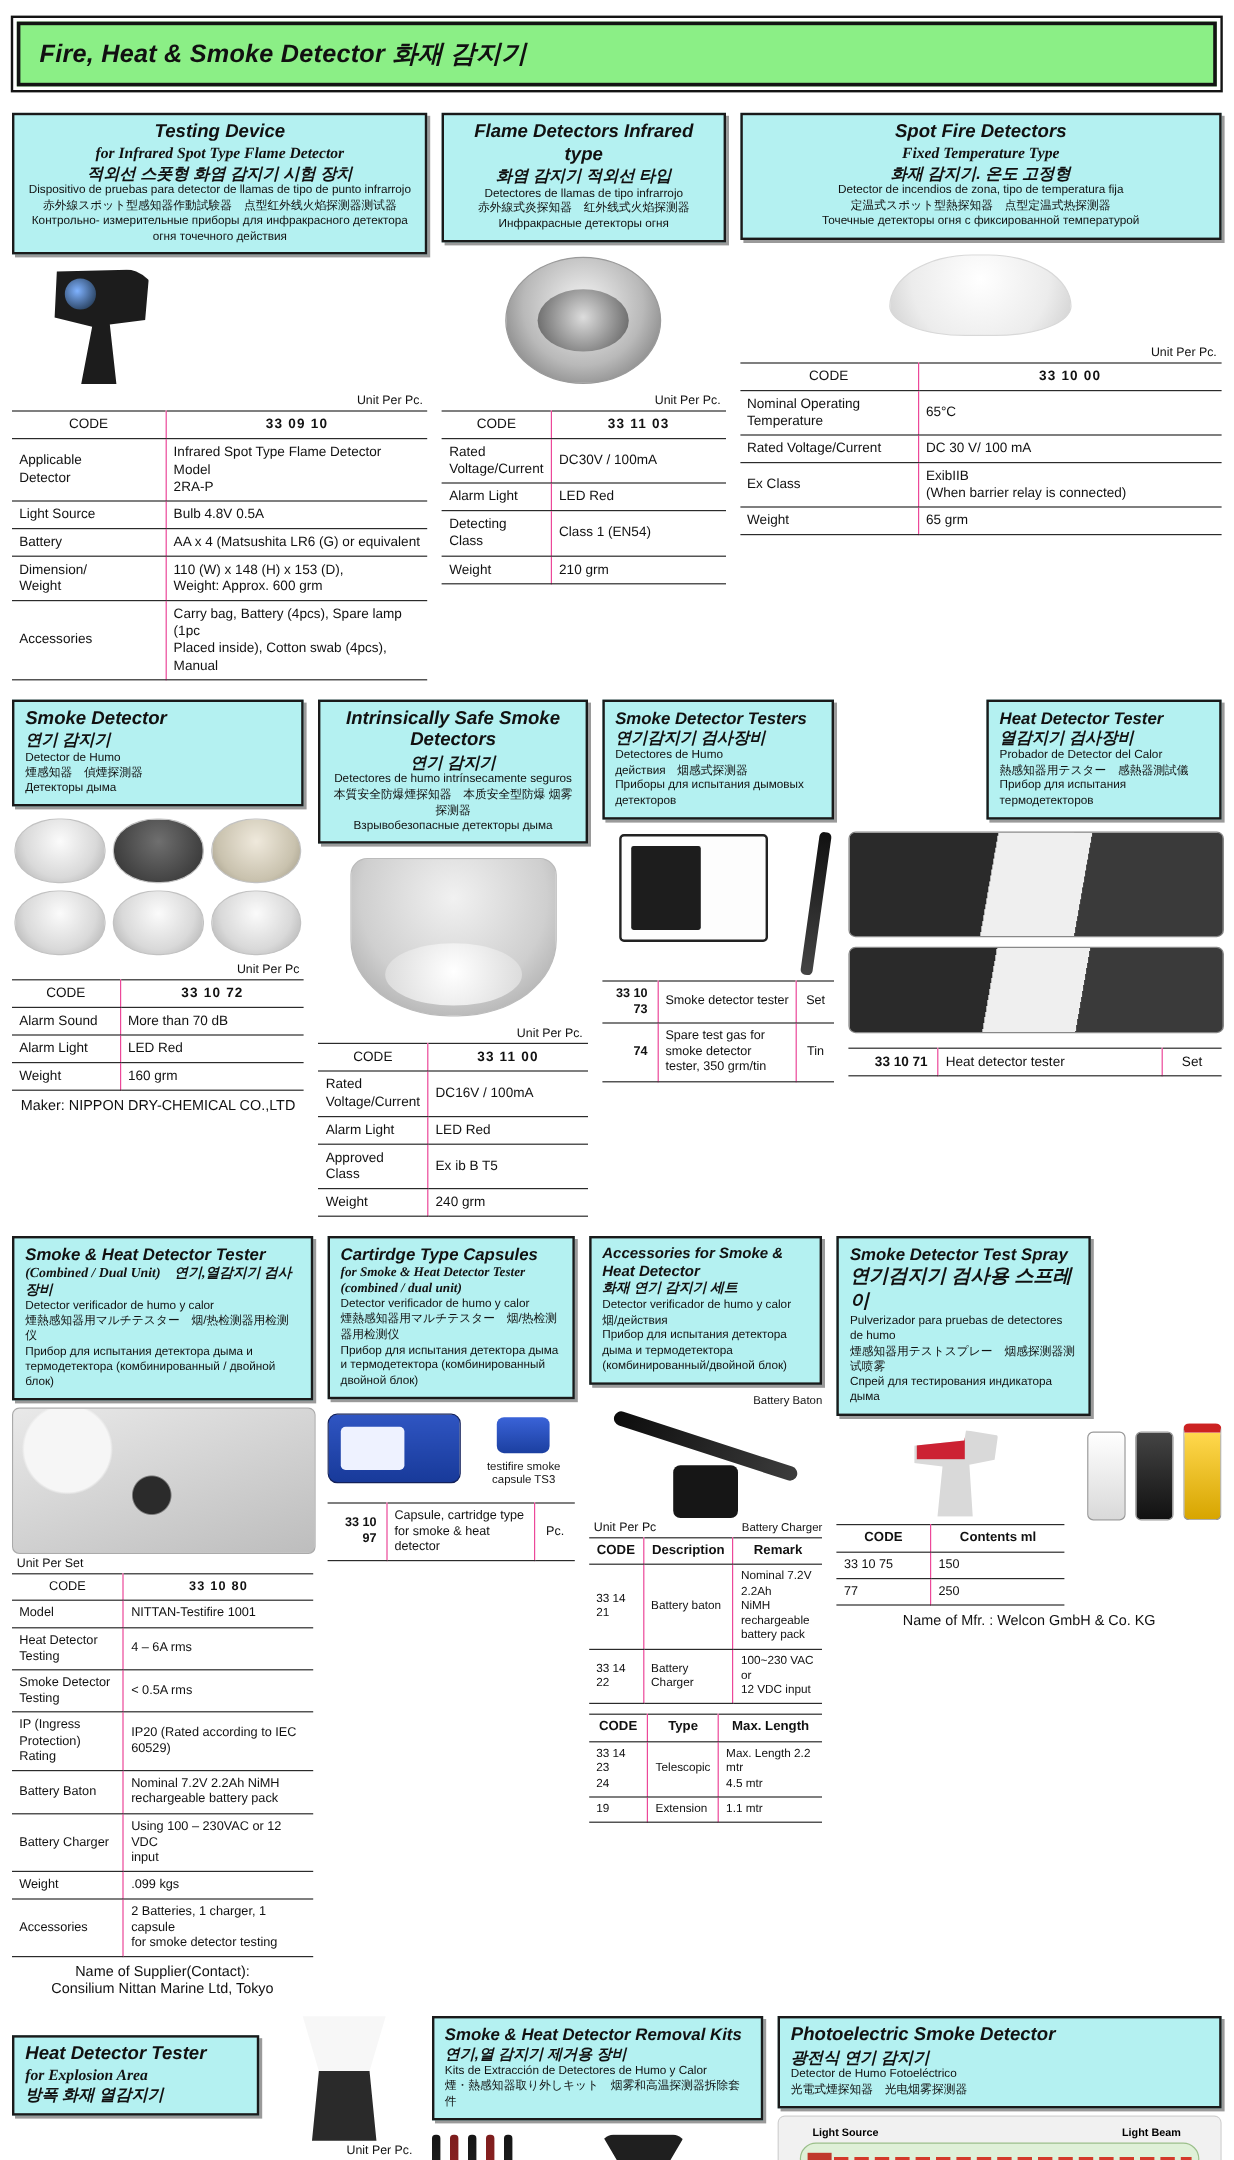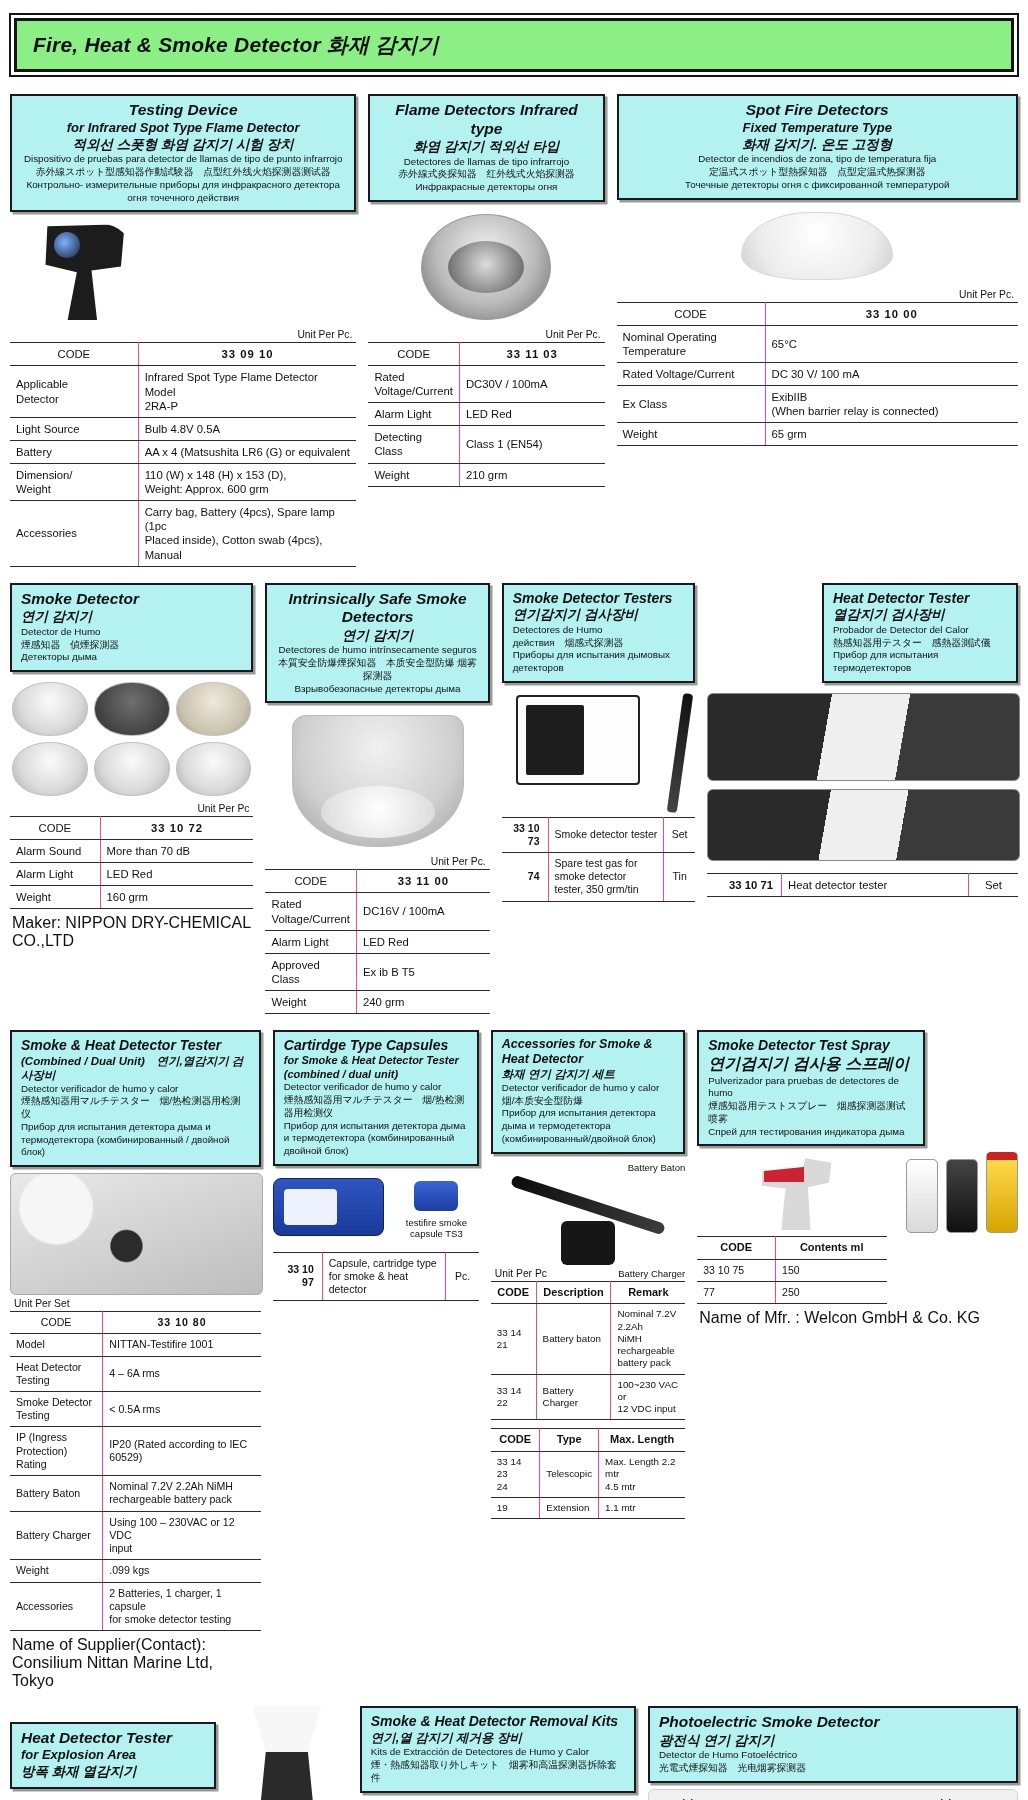--- a/index.html
+++ b/index.html
@@ -15,41 +15,41 @@
   .band{display:flex;gap:12px;align-items:flex-start;margin:0 2px 16px 2px;}
   .col{display:flex;flex-direction:column;}
 
   
   .secbox{background:#b4f1f1;border:2.5px solid #1a1a1a;box-shadow:2.5px 2.5px 0 #9a9a9a;
     padding:5px 9px 6px 9px;box-sizing:border-box;margin-bottom:6px;}
   .secbox.ctr{text-align:center;}
   .hline{white-space:pre-line;}
   .hline:empty{display:none;}
   .l-title{font-weight:bold;font-style:italic;font-size:15.5px;line-height:1.2;}
-  .l-sub{font-weight:bold;font-style:italic;font-size:13px;line-height:1.25;}
+  .l-sub{font-weight:bold;font-style:italic;font-size:13px;line-height:1.25;font-family:Liberation Serif, serif;}
   .l-kr{font-weight:bold;font-style:italic;font-size:13.5px;line-height:1.3;}
   .l-sm{font-size:9.8px;line-height:1.3;}
 
   
   table.spec{border-collapse:collapse;width:100%;font-size:11.3px;
     border-top:1.6px solid #2b2b2b;border-bottom:1.6px solid #2b2b2b;}
   .spec td,.spec th{border-bottom:1px solid #2b2b2b;padding:4px 6px;vertical-align:middle;
     white-space:pre-line;line-height:1.25;}
   .spec th{font-weight:bold;text-align:center;font-size:11px;}
   .spec td:not(:last-child),.spec th:not(:last-child){border-right:1px solid #ec4899;}
   .spec.kv td:first-child{width:37%;}
   .spec.kv tr:first-child td:first-child{text-align:center;}
   .spec.kv tr:first-child td:last-child{font-weight:bold;text-align:center;letter-spacing:1px;}
   .spec.vc td:last-child{}
   .spec.cols3 td:first-child{font-weight:bold;width:24%;text-align:right;padding-right:8px;}
   .spec.cols3 td:last-child{text-align:center;width:16%;margin-top:24px;}
 
   .unit{font-size:10.3px;margin:3px 4px 2px 4px;text-align:right;}
   .unit.l{text-align:left;}
-  .note{font-size:16px;margin:5px 2px 0 2px;white-space:pre-line;}
+  .note{font-size:12px;margin:5px 2px 0 2px;white-space:pre-line;text-align:center;}
 
   
   .ph{position:relative;margin:6px auto;}
   .gun{width:92px;height:96px;background:#1c1c1c;border-radius:14px 30px 8px 8px;
     clip-path:polygon(8% 2%,92% 0,88% 44%,56% 48%,62% 100%,30% 100%,40% 50%,6% 42%);}
   .gun:after{content:"";position:absolute;left:14px;top:8px;width:26px;height:26px;border-radius:50%;
     background:radial-gradient(circle at 40% 40%,#7fb2ff,#123);}
   .puck-metal{width:128px;height:104px;border-radius:50%;
     background:radial-gradient(circle at 50% 38%,#f4f4f4,#b9b9b9 55%,#808080 85%);
     border:1px solid #9a9a9a;}
@@ -450,21 +450,21 @@
             </tr>
           </tbody>
       </table>
     </div>
 
     <div class="col" style="width:200px">
       <div class="secbox">
         <div class="hline l-title" style="font-size:12.5px">Accessories for Smoke &amp; Heat Detector</div>
         <div class="hline l-kr" style="font-size:11.5px">화재 연기 감지기 세트</div>
         <div class="hline l-sm">Detector verificador de humo y calor</div>
-        <div class="hline l-sm">烟/本质安全型防爆</div>
+        <div class="hline l-sm">烟/действия</div>
         <div class="hline l-sm">Прибор для испытания детектора дыма и термодетектора (комбинированный/двойной блок)</div>
       </div>
       <div class="caption" style="text-align:right">Battery Baton</div>
       <div class="ph baton"></div>
       <div class="ph charger"></div>
       <div style="display:flex;justify-content:space-between;align-items:center">
         <div class="unit l">Unit Per Pc</div>
         <div class="caption">Battery Charger</div>
       </div>
       <table class="spec" style="font-size:9.8px">
@@ -506,21 +506,21 @@
             <tr>
               <td>19</td>
               <td>Extension</td>
               <td>1.1 mtr</td>
             </tr>
           </tbody>
       </table>
     </div>
 
     <div class="col" style="width:330px">
-      <div class="secbox" style="width:228px">
+      <div class="secbox" style="width:212px">
         <div class="hline l-title" style="font-size:14px">Smoke Detector  Test Spray</div>
         <div class="hline l-kr" style="font-size:16px">연기검지기 검사용 스프레이</div>
         <div class="hline l-sm">Pulverizador para pruebas de detectores de humo</div>
         <div class="hline l-sm">煙感知器用テストスプレー　烟感探测器测试喷雾</div>
         <div class="hline l-sm">Спрей для тестирования индикатора дыма</div>
       </div>
       <div class="flexrow" style="justify-content:flex-start">
         <div class="ph sprayer"></div>
         <div class="cans">
           <div class="can w"></div>

